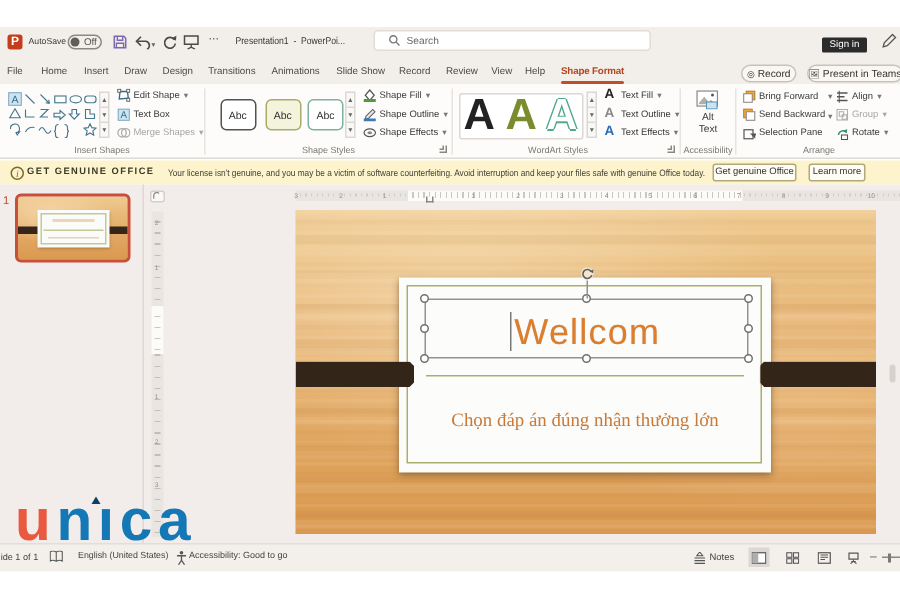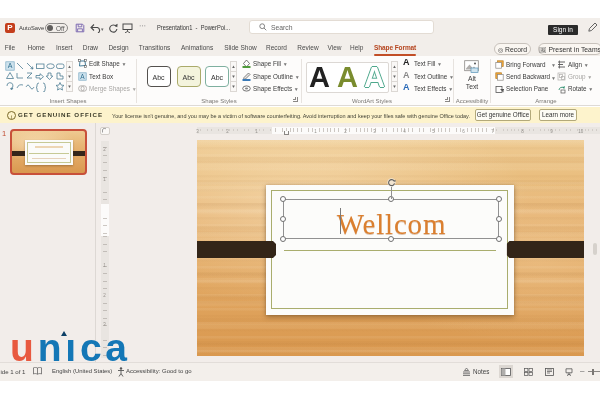--- a/index.html
+++ b/index.html
@@ -75,21 +75,21 @@
     linear-gradient(180deg, #eeca92 0%, #eabf80 16%, #e6b373 34%, #e3ab66 52%, #e0a55f 72%, #dc9d55 88%, #d9984f 100%);
 }
 #bandL { position:absolute; left:0px; top:101px; width:79px; height:17px; background:#332518;
   clip-path: polygon(0 0, 96.2% 0, 100% 18%, 100% 82%, 96.2% 100%, 0 100%);
   filter: drop-shadow(0 2px 2px rgba(60,35,10,0.5)); }
 #bandR { position:absolute; left:309.5px; top:101px; width:77.5px; height:17px; background:#332518;
   clip-path: polygon(3.8% 0, 100% 0, 100% 100%, 3.8% 100%, 0 82%, 0 18%);
   filter: drop-shadow(0 2px 2px rgba(60,35,10,0.5)); }
 #card { position:absolute; left:69px; top:45px; width:248px; height:130px; background:#fcfcfa; box-shadow:0 2px 5px rgba(80,50,20,0.45), 0 0 2px rgba(100,70,30,0.25); }
 #cardborder { position:absolute; left:5px; top:5px; width:237px; height:119px; border:1px solid #a9ad6d; }
-#welltext { position:absolute; left:1.5px; top:24.5px; width:248px; text-align:center; font-family:Liberation Serif, serif; font-size:29px; letter-spacing:0.8px; line-height:1; color:#db7f2e; text-shadow:0 0.6px 0.5px rgba(150,70,10,0.3); }
+#welltext { position:absolute; left:1.5px; top:24.5px; width:248px; text-align:center; font-family:Liberation Sans, sans-serif; font-size:24px; letter-spacing:0.8px; line-height:1; color:#db7f2e; text-shadow:0 0.6px 0.5px rgba(150,70,10,0.3); }
 #carddiv { position:absolute; left:18px; top:64.5px; width:212px; height:1px; background:#a9ad6d; }
 #subtext { position:absolute; left:0; top:88.5px; width:248px; text-align:center; font-family:"Liberation Serif", serif; font-size:12.6px; line-height:1; color:#c87a3a; }
 #cursor { position:absolute; left:74px; top:23px; width:0.8px; height:26px; background:#7a7a7a; }
 
 
 #selrect { left:283px; top:199px; width:216px; height:39.5px; border:1px solid #919191; }
 .handle { position:absolute; width:6px; height:6px; border:1px solid #707070; border-radius:50%; background:#fff; }
 #rotline { left:390.5px; top:187px; width:1px; height:12px; background:#919191; }
 
 
@@ -352,20 +352,21 @@
   <div class="vnum" style="top:175.5px;">1</div>
   <div class="vnum" style="top:262px;">1</div>
   <div class="vnum" style="top:291.5px;">2</div>
   <div class="vnum" style="top:321px;">3</div>
 
   <div class="abs" id="slide">
     <div id="card">
       <div id="cardborder"></div>
       <div id="welltext">Wellcom</div>
       <div id="carddiv"></div>
+      <div id="subtext">Chọn đáp án đúng nhận thưởng lớn</div>
       <div id="cursor"></div>
     </div>
     <div id="bandL"></div>
     <div id="bandR"></div>
   </div>
 
   <div class="abs" id="selrect"></div>
   <div class="abs handle" style="left:280px;top:196px;"></div>
   <div class="abs handle" style="left:388px;top:196px;"></div>
   <div class="abs handle" style="left:496px;top:196px;"></div>

